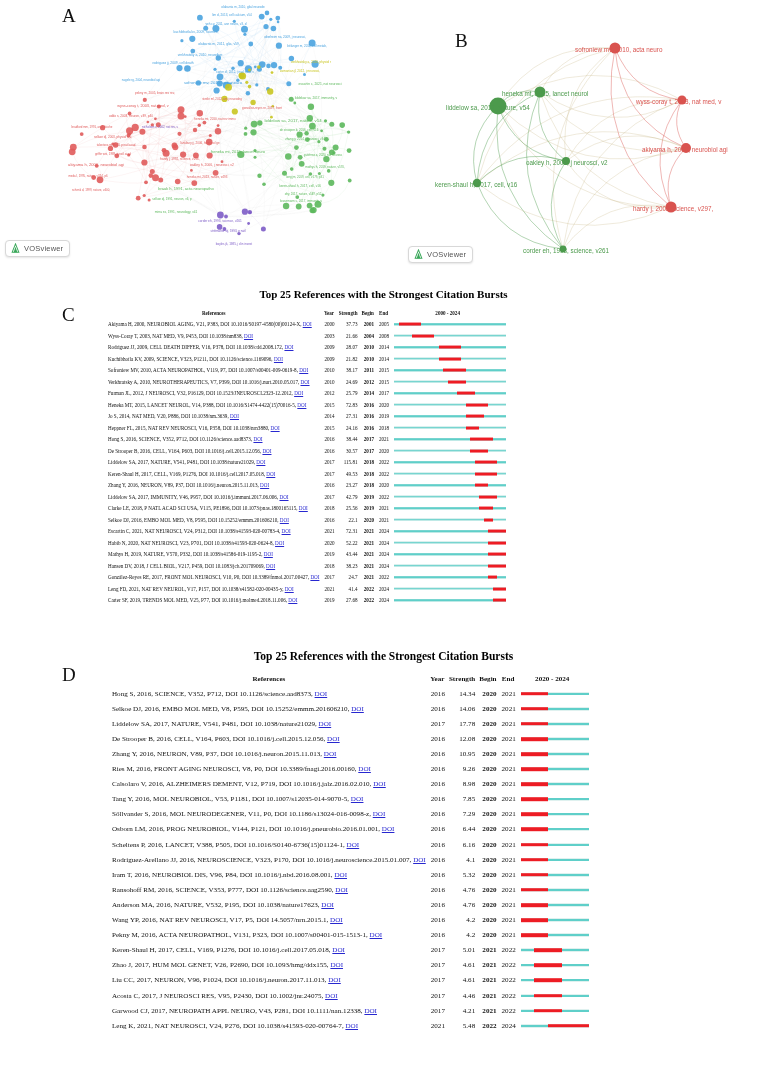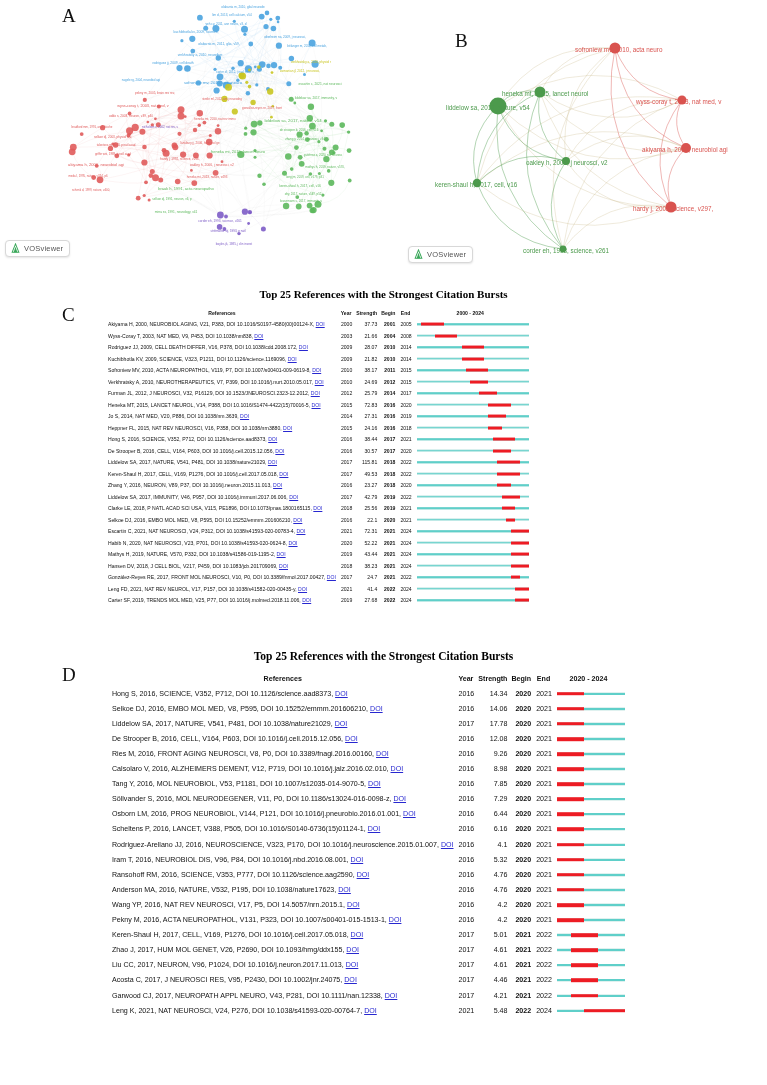--- a/index.html
+++ b/index.html
@@ -21,21 +21,21 @@
 
   
   .burst-block{position:absolute;left:0;width:767px;}
   #blockC{top:288px;}
   #blockD{top:650px;}
 
   .burst-title{text-align:center;font-family:"Liberation Serif",serif;font-weight:bold;font-size:11.5px;color:#000;margin:0;}
   #blockC .burst-title{font-size:11px;}
   #blockD .burst-title{font-size:11.5px;}
 
-  table.burst{border-collapse:collapse;font-family:Liberation Sans, sans-serif;color:#111;}
+  table.burst{border-collapse:collapse;font-family:Liberation Serif, serif;color:#111;}
   table.burst td,table.burst th{padding:0;vertical-align:middle;white-space:nowrap;}
 
   #tblC{margin-left:108px;margin-top:7px;font-size:5.1px;}
   #tblD{margin-left:112px;margin-top:9px;font-size:7.1px;}
 
   .th-refs{text-align:center;font-weight:bold;}
   .th-num{text-align:center;font-weight:bold;padding-left:4px !important;}
   .th-range{text-align:center;font-weight:bold;}
 
   .c-ref{text-align:left;}
@@ -1102,20 +1102,33 @@
           <td class="c-begin">2020</td>
           <td class="c-end">2021</td>
           <td class="bar-cell">
             <div class="bar-wrap" style="width: 68px;">
               <div class="bar-base" style="left: 0px; width: 100%;"></div>
               <div class="bar-burst" style="left: 0px; width: 27.2px;"></div>
             </div>
           </td>
         </tr>
         <tr>
+          <td class="c-ref"><span>Zhang Y, 2016, NEURON, V89, P37, DOI 10.1016/j.neuron.2015.11.013, </span><a class="doi">DOI</a></td>
+          <td class="c-year">2016</td>
+          <td class="c-strength">10.95</td>
+          <td class="c-begin">2020</td>
+          <td class="c-end">2021</td>
+          <td class="bar-cell">
+            <div class="bar-wrap" style="width: 68px;">
+              <div class="bar-base" style="left: 0px; width: 100%;"></div>
+              <div class="bar-burst" style="left: 0px; width: 27.2px;"></div>
+            </div>
+          </td>
+        </tr>
+        <tr>
           <td class="c-ref"><span>Ries M, 2016, FRONT AGING NEUROSCI, V8, P0, DOI 10.3389/fnagi.2016.00160, </span><a class="doi">DOI</a></td>
           <td class="c-year">2016</td>
           <td class="c-strength">9.26</td>
           <td class="c-begin">2020</td>
           <td class="c-end">2021</td>
           <td class="bar-cell">
             <div class="bar-wrap" style="width: 68px;">
               <div class="bar-base" style="left: 0px; width: 100%;"></div>
               <div class="bar-burst" style="left: 0px; width: 27.2px;"></div>
             </div>

